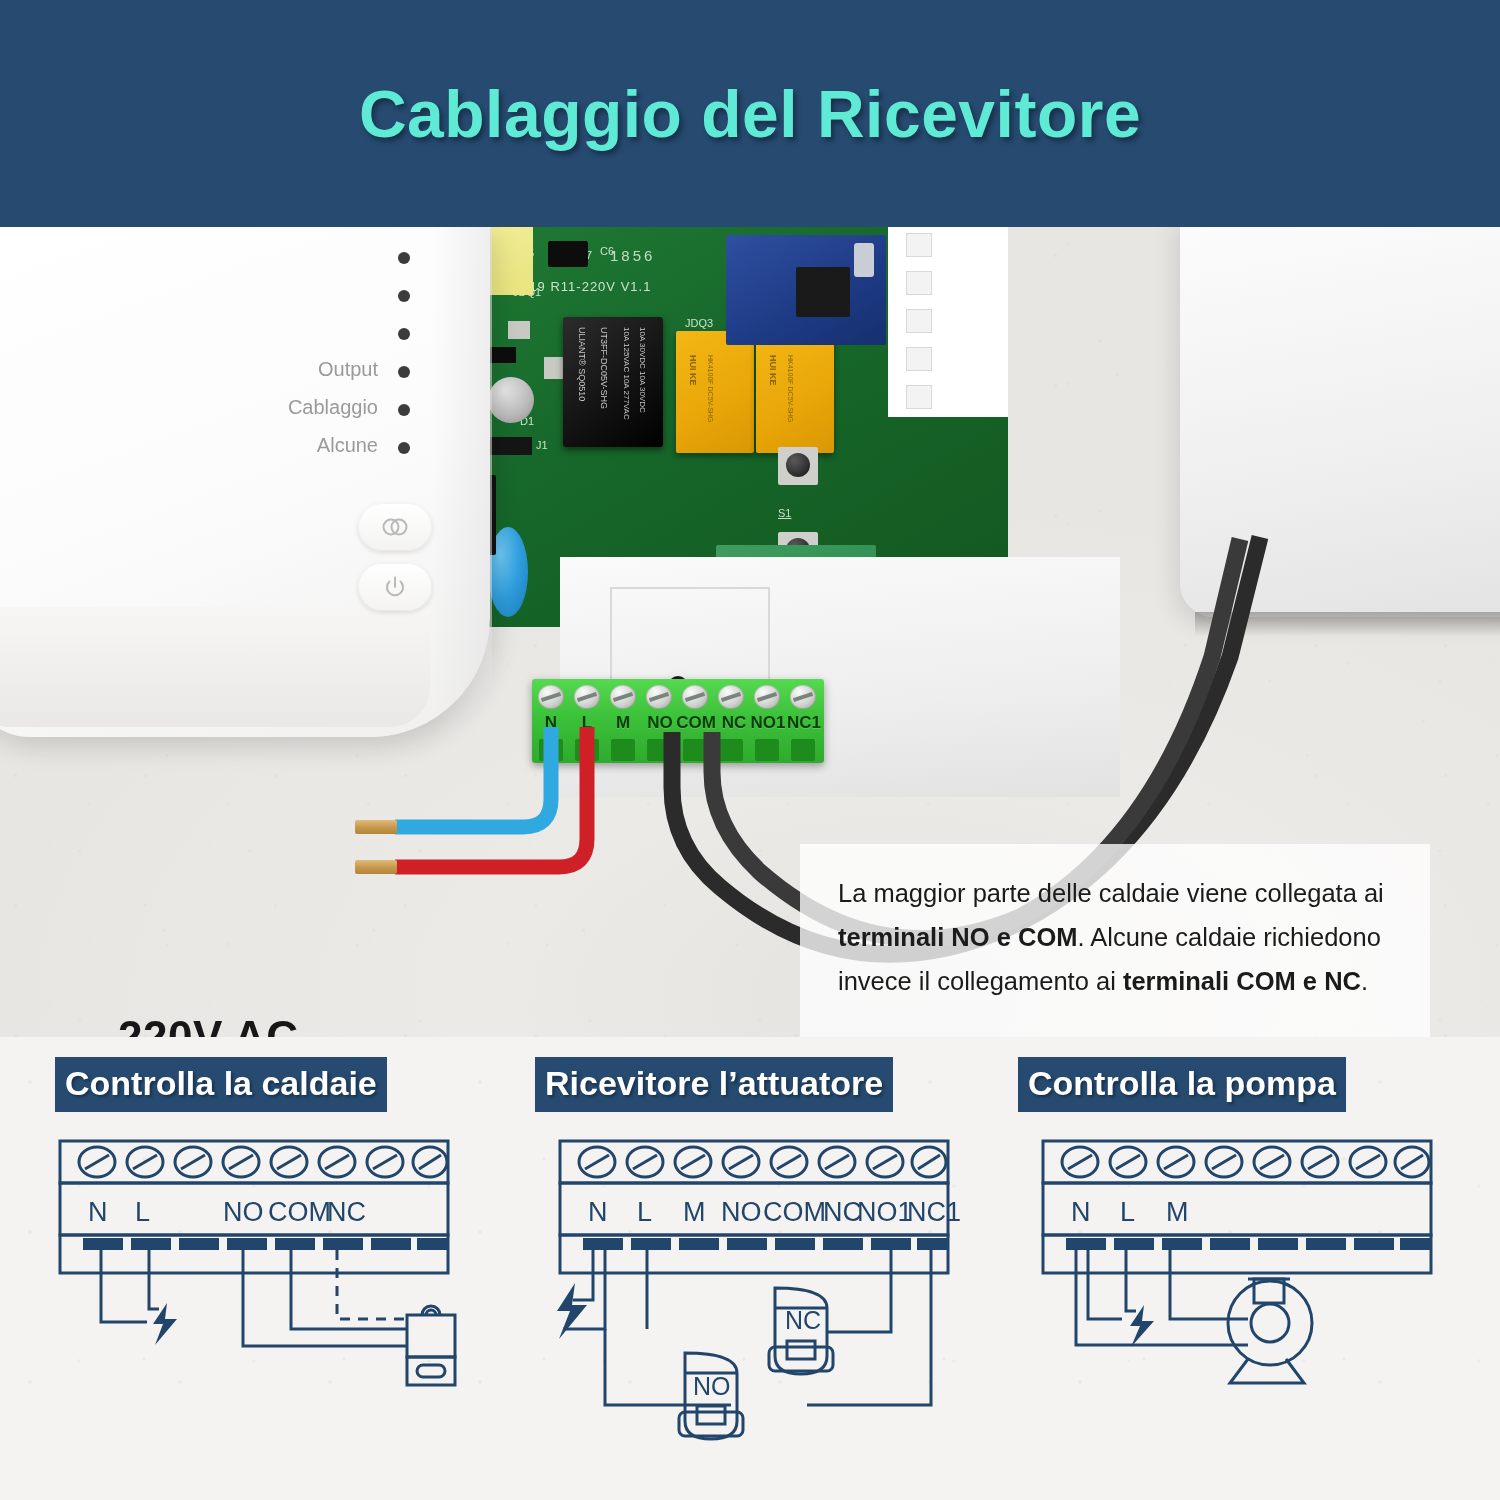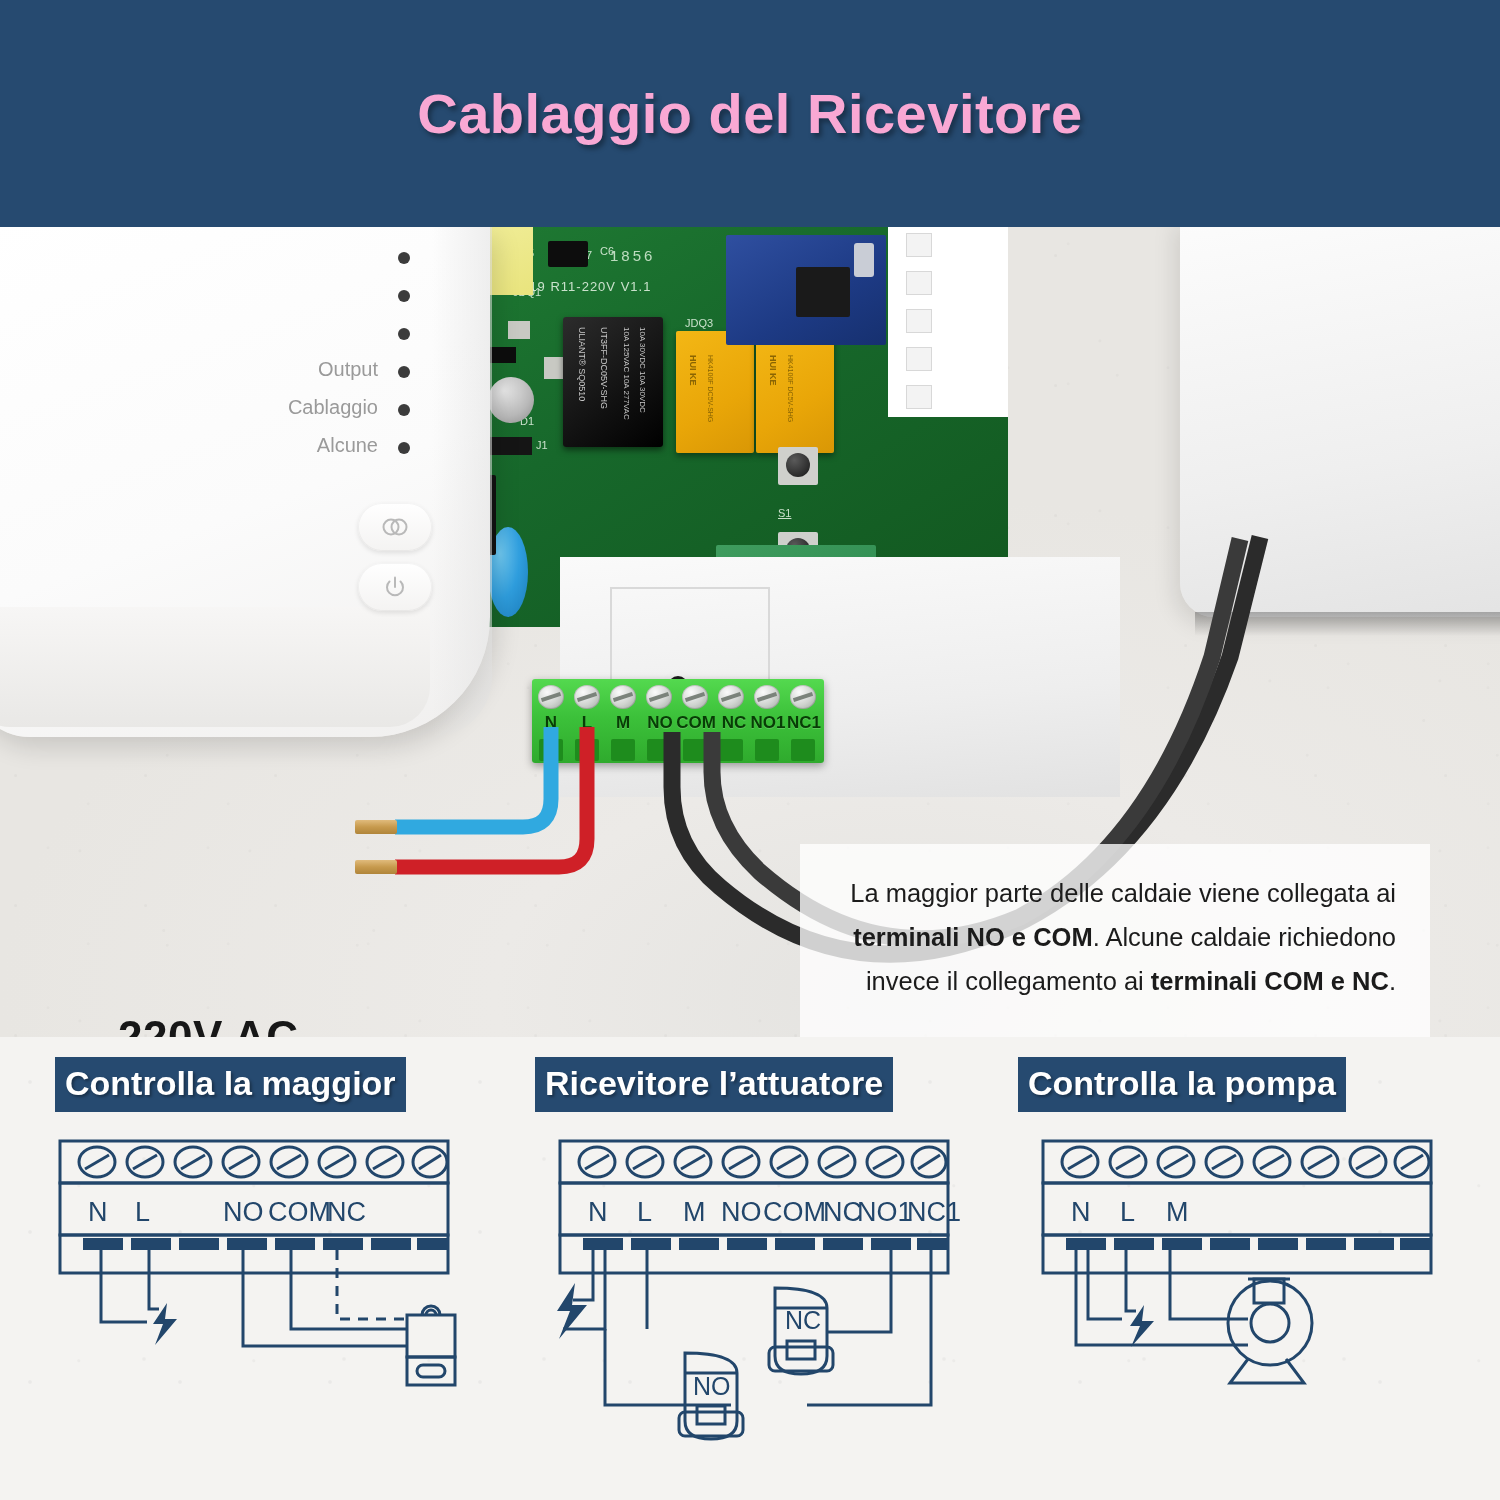--- a/index.html
+++ b/index.html
@@ -15,22 +15,22 @@
   .header {
     position: absolute;
     left: 0; top: 0;
     width: 1500px; height: 227px;
     background: #264a70;
     display: flex;
     align-items: center;
     justify-content: center;
   }
   .header-title {
-    color: #f9a8d4;
-    font-size: 56px;
+    color: #5eead4;
+    font-size: 66px;
     font-weight: bold;
     letter-spacing: 0.5px;
     text-shadow: 3px 4px 5px rgba(0,0,0,0.35);
     white-space: nowrap;
   }
 
   
   .photo {
     position: absolute;
     left: 0; top: 227px;
@@ -173,21 +173,20 @@
     letter-spacing:0.5px;
   }
 
   
   .callout {
     position:absolute;
     left:800px; top:617px;
     width:630px; height:293px;
     background: rgba(255,255,255,0.78);
     padding:28px 34px 0 38px;
-    text-align:right;
   }
   .callout p {
     font-size:25.5px; line-height:1.72; color:#1b1b1b;
   }
   .callout b { font-weight:bold; }
 
   
   .bottom {
     position:absolute; left:0; top:1037px; width:1500px; height:463px;
     background: #f4f3f1;
@@ -386,21 +385,21 @@
       <span>invece il collegamento ai</span>
       <b>terminali COM e NC</b><span>.</span>
     </p>
   </div>
 </div>
 
 <div class="bottom">
   <div class="paper-texture"></div>
 
   <div class="panel" style="left:55px;width:440px;">
-    <div class="panel-title">Controlla la maggior</div>
+    <div class="panel-title">Controlla la caldaie</div>
     <svg class="diagram" width="420" height="330" viewBox="0 0 420 330">
       <g stroke="#22466b" fill="none" stroke-width="3">
 
         <rect x="5" y="8" width="388" height="42"></rect>
         <rect x="5" y="50" width="388" height="52"></rect>
         <rect x="5" y="102" width="388" height="38"></rect>
 
         <g>
           <ellipse cx="42" cy="29" rx="18" ry="15"></ellipse>
             <line x1="30" y1="36" x2="54" y2="22"></line>

